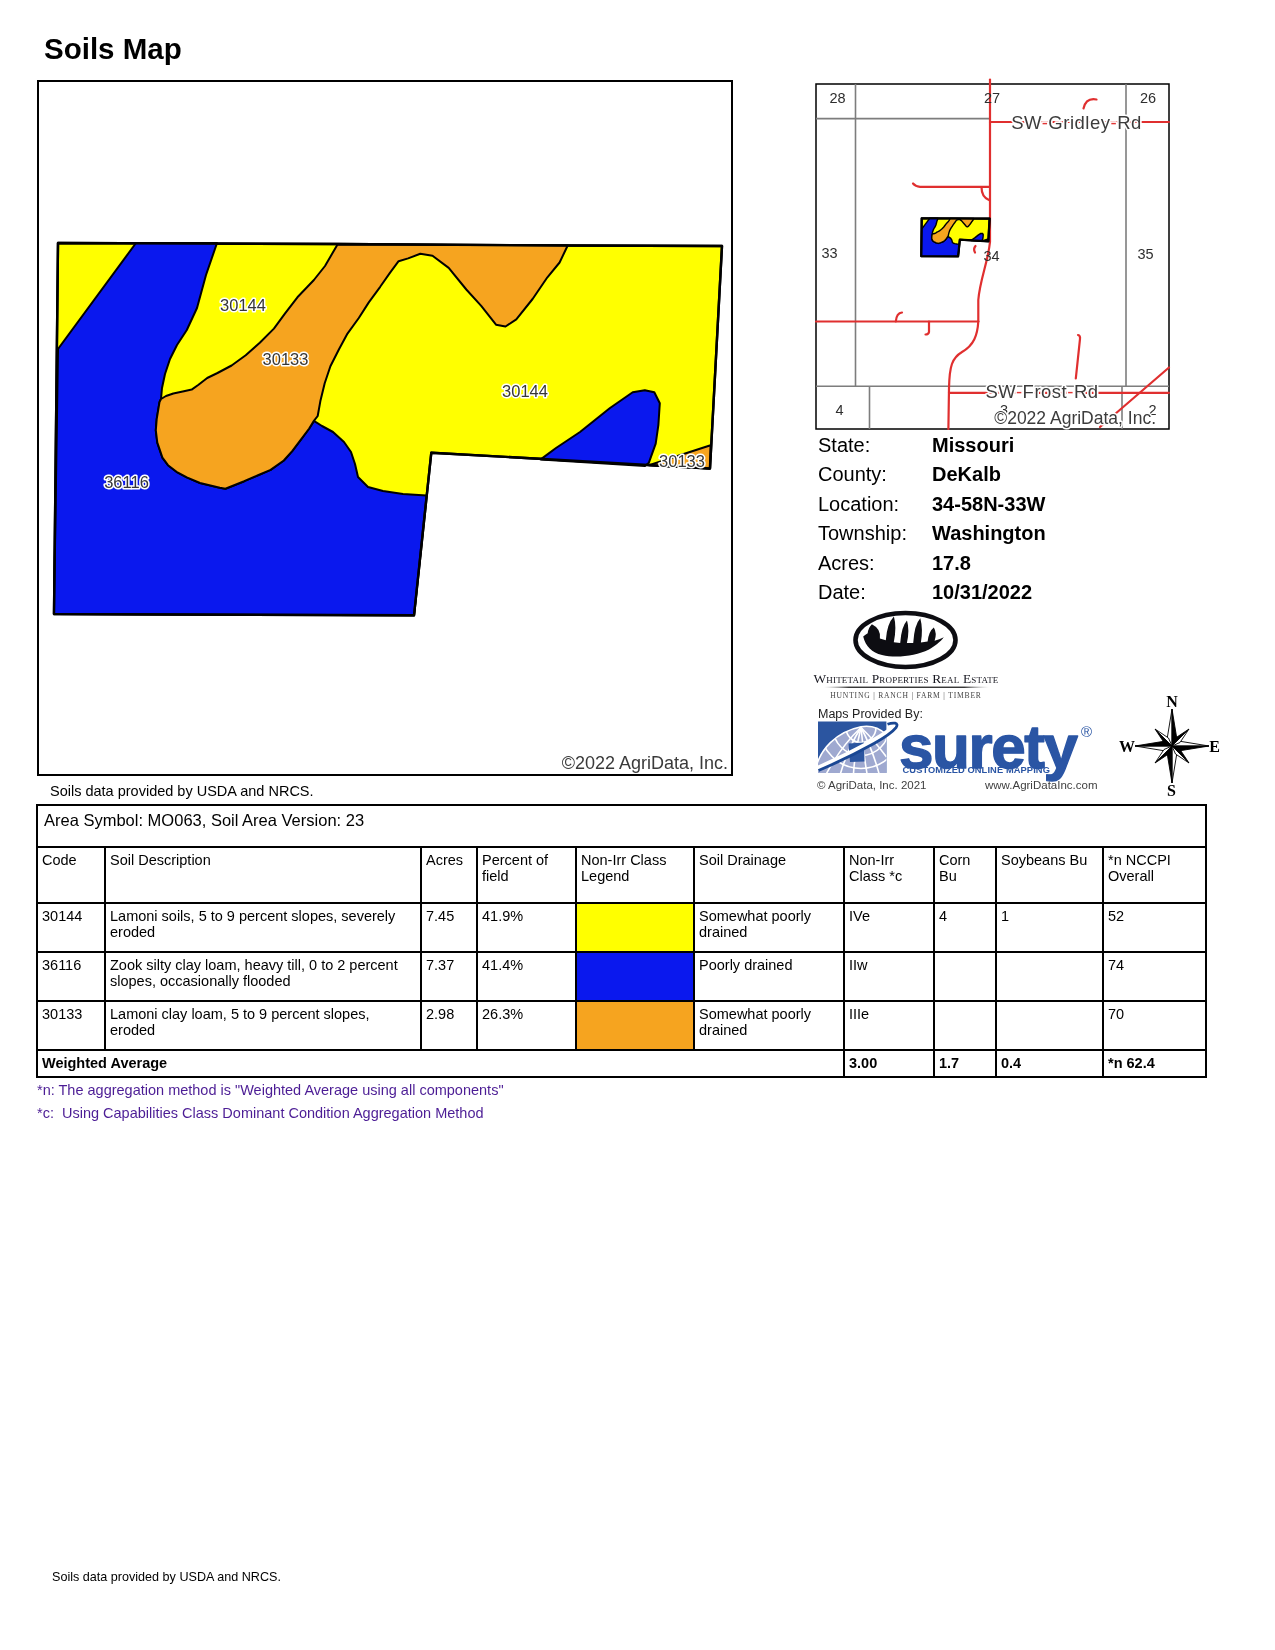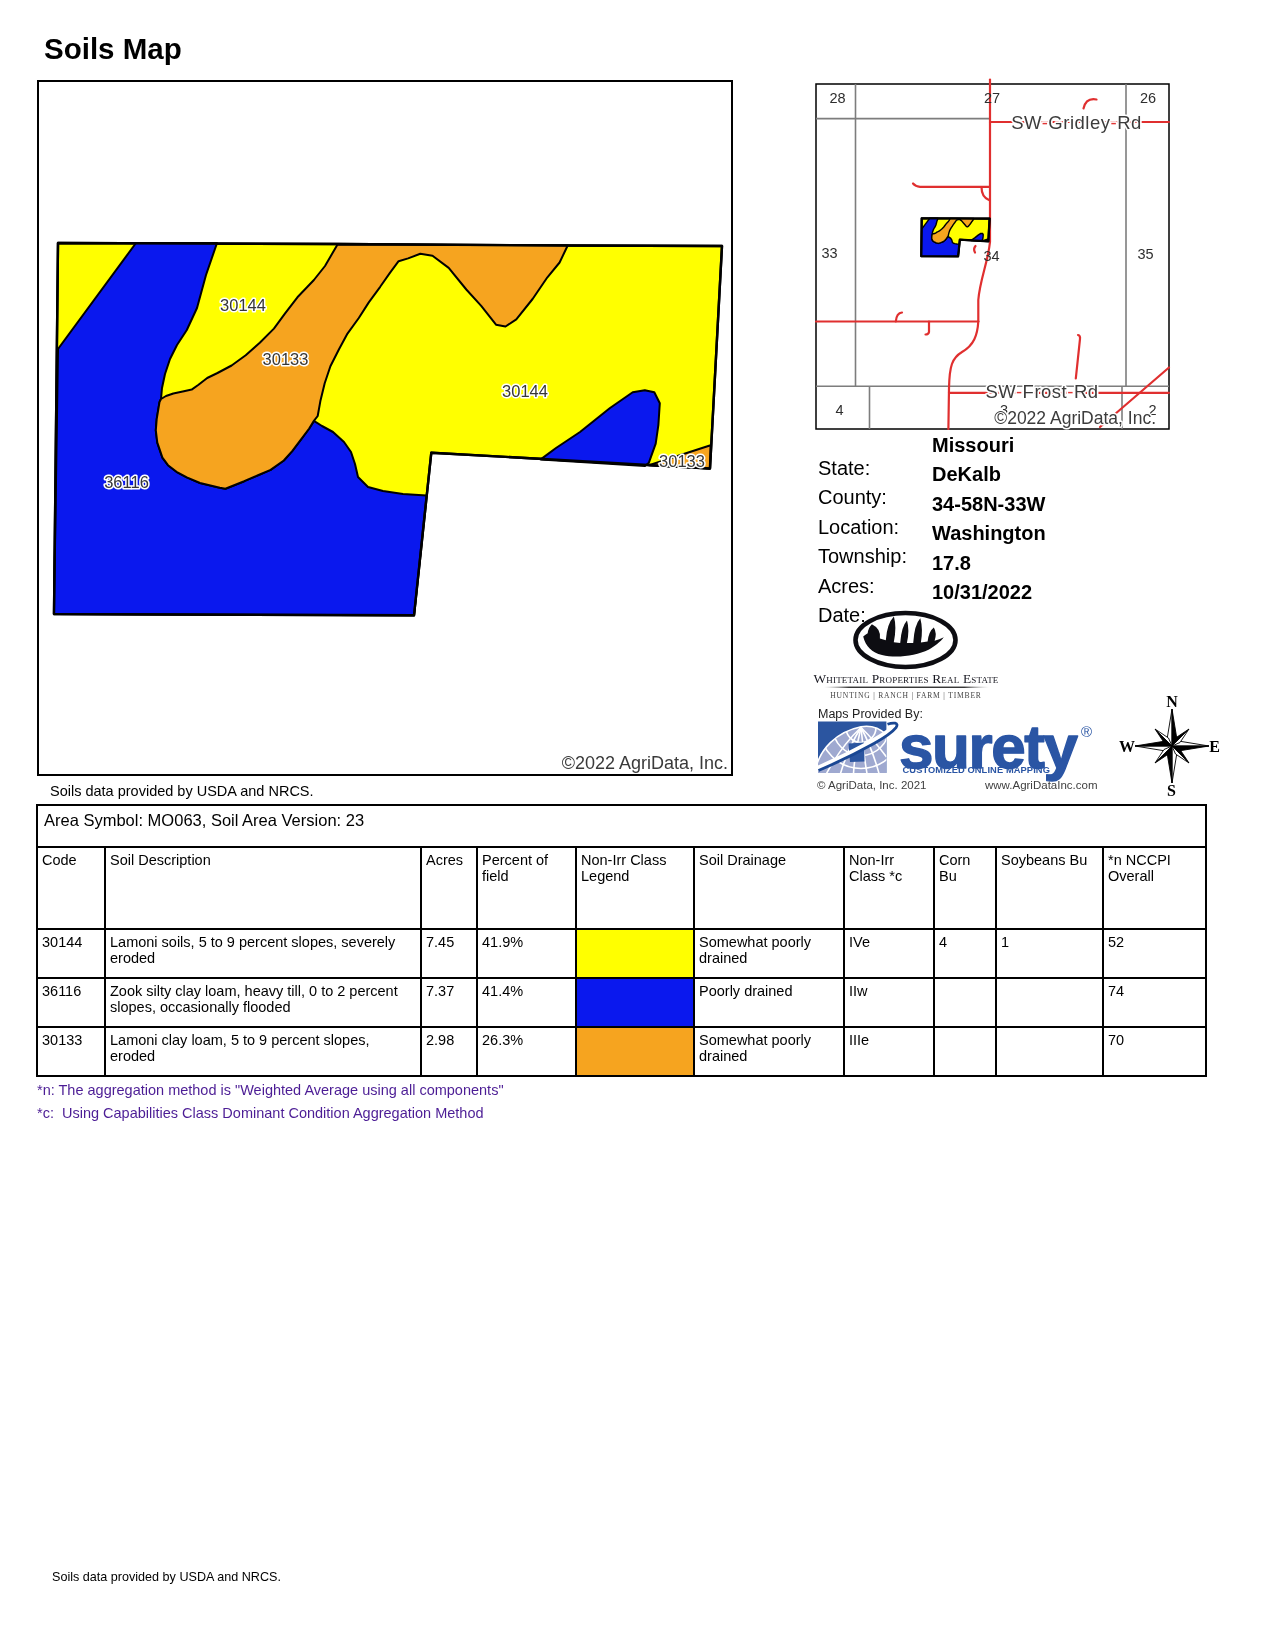--- a/index.html
+++ b/index.html
@@ -106,21 +106,21 @@
 <text x="1152.5" y="414.5">2</text>
 </g>
 
 <text x="1076.5" y="128.5" font-size="18.5" letter-spacing="0.5" text-anchor="middle" fill="#3c3c3c" stroke="#fff" stroke-width="3.2" paint-order="stroke" stroke-linejoin="round">SW<tspan fill="#e23535">-</tspan>Gridley<tspan fill="#e23535">-</tspan>Rd</text>
 
 <text x="1042" y="398" font-size="18.5" letter-spacing="0.5" text-anchor="middle" fill="#3c3c3c" stroke="#fff" stroke-width="3.2" paint-order="stroke" stroke-linejoin="round">SW<tspan fill="#e23535">-</tspan>Frost<tspan fill="#e23535">-</tspan>Rd</text>
 
 <text x="1156" y="423.5" font-size="17.5" text-anchor="end" fill="#3c3c3c" stroke="#fff" stroke-width="3" paint-order="stroke" stroke-linejoin="round">©2022 AgriData, Inc.</text>
 </svg>
 
-<div class="abs" style="left:818px;top:454px;font-size:20px;color:#000;line-height:29.4px;">
+<div class="abs" style="left:818px;top:431px;font-size:20px;color:#000;line-height:29.4px;">
 
 <div>State:</div>
     <div>County:</div>
     <div>Location:</div>
     <div>Township:</div>
     <div>Acres:</div>
     <div>Date:</div>
 </div>
 <div class="abs" style="left:932px;top:431px;font-size:20px;font-weight:bold;color:#000;line-height:29.4px;">
 
@@ -249,21 +249,21 @@
       <col style="width:62px">
       <col style="width:107px">
       <col style="width:103px">
 </colgroup>
 
 <tbody>
       <tr style="height:42px">
         <td colspan="10" style="font-size:16.5px;padding:5px 4px 1px 6px;">Area Symbol: MO063, Soil Area Version: 23</td>
       </tr>
 
-<tr style="height:82px">
+<tr style="height:56px">
 <td>Code</td>
         <td>Soil Description</td>
         <td>Acres</td>
         <td>Percent of field</td>
         <td>Non-Irr Class Legend</td>
         <td>Soil Drainage</td>
         <td>Non-Irr Class *c</td>
         <td>Corn<br>Bu</td>
         <td>Soybeans Bu</td>
         <td>*n NCCPI Overall</td>
@@ -301,20 +301,27 @@
         <td class="r">2.98</td>
         <td class="r">26.3%</td>
         <td style="background:#F6A41F"></td>
         <td class="r">Somewhat poorly drained</td>
         <td class="r">IIIe</td>
         <td></td>
         <td></td>
         <td class="r">70</td>
 </tr>
 
+<tr style="height:27px">
+<td colspan="6" class="r b">Weighted Average</td>
+        <td class="r b">3.00</td>
+        <td class="r b">1.7</td>
+        <td class="r b">0.4</td>
+        <td class="r b">*n 62.4</td>
+</tr>
 </tbody>
   </table>
 
 <div class="fnote" style="top:1082px;">*n: The aggregation method is "Weighted Average using all components"</div>
 
 <div class="fnote" style="top:1105px;">*c:&nbsp; Using Capabilities Class Dominant Condition Aggregation Method</div>
 
 <div class="abs" style="left:52px;top:1570px;font-size:12.6px;color:#000;">Soils data provided by USDA and NRCS.</div>
 
 </body></html>

